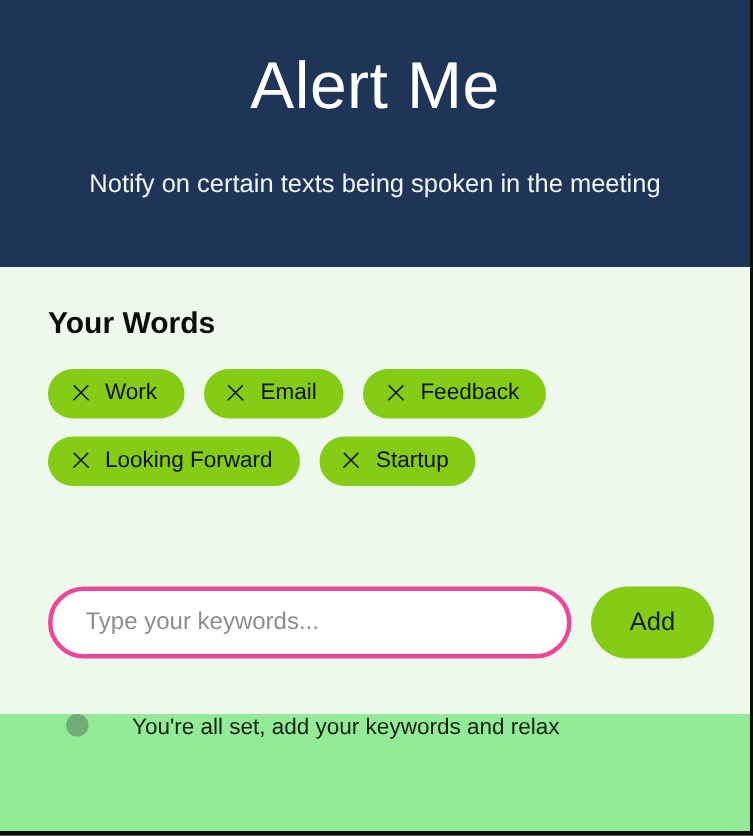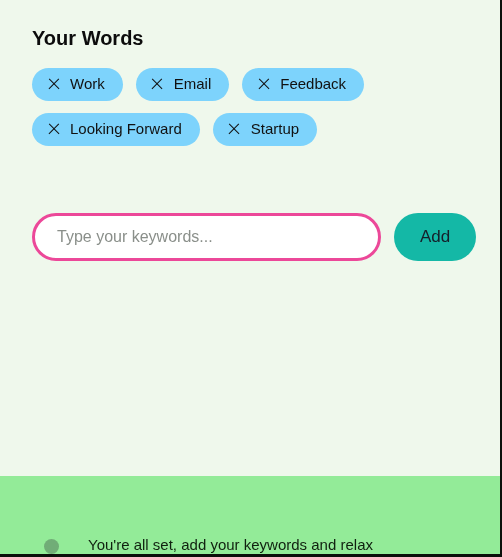--- a/index.html
+++ b/index.html
@@ -65,21 +65,21 @@
   .chips {
     display: flex;
     flex-wrap: wrap;
     gap: 12px 13px;
     max-width: 420px;
   }
   .chip {
     display: inline-flex;
     align-items: center;
     gap: 10px;
-    background: #7dd3fc;
+    background: #84cc16;
     border-radius: 999px;
     padding: 7px 18px 8px 15px;
     font-size: 15px;
     color: #111111;
     line-height: 1.2;
     cursor: pointer;
     border: none;
     font-family: "Liberation Sans", sans-serif;
   }
   .chip-x {
@@ -131,37 +131,37 @@
   .keyword-input::placeholder {
     color: #8a8f8a;
     opacity: 1;
   }
   .add-button {
     flex: none;
     width: 82px;
     height: 48px;
     border-radius: 999px;
     border: none;
-    background: #14b8a6;
+    background: #84cc16;
     color: #15202b;
     font-size: 17px;
     cursor: pointer;
     font-family: "Liberation Sans", sans-serif;
   }
 
   
   .status-bar {
     position: absolute;
     left: 0;
     right: 0;
     top: 476px;
     bottom: 0;
     background: #93eb98;
     display: flex;
-    align-items: flex-end;
+    align-items: flex-start;
     padding-left: 44px;
   }
   .status-dot {
     width: 15px;
     height: 15px;
     border-radius: 50%;
     background: #71ad77;
     flex: none;
   }
   .status-text {
@@ -170,20 +170,24 @@
     color: #10210f;
     line-height: 1.2;
     white-space: nowrap;
   }
 </style>
 </head>
 <body>
 
 <div class="app">
 
+  <div class="header">
+    <h1 class="app-title">Alert Me</h1>
+    <p class="app-subtitle">Notify on certain texts being spoken in the meeting</p>
+  </div>
 
   <div class="body-area">
     <h2 class="section-heading">Your Words</h2>
 
     <div class="chips">
 
       <div class="chip">
         <span class="chip-x"></span>
         <span class="chip-label">Work</span>
       </div>

